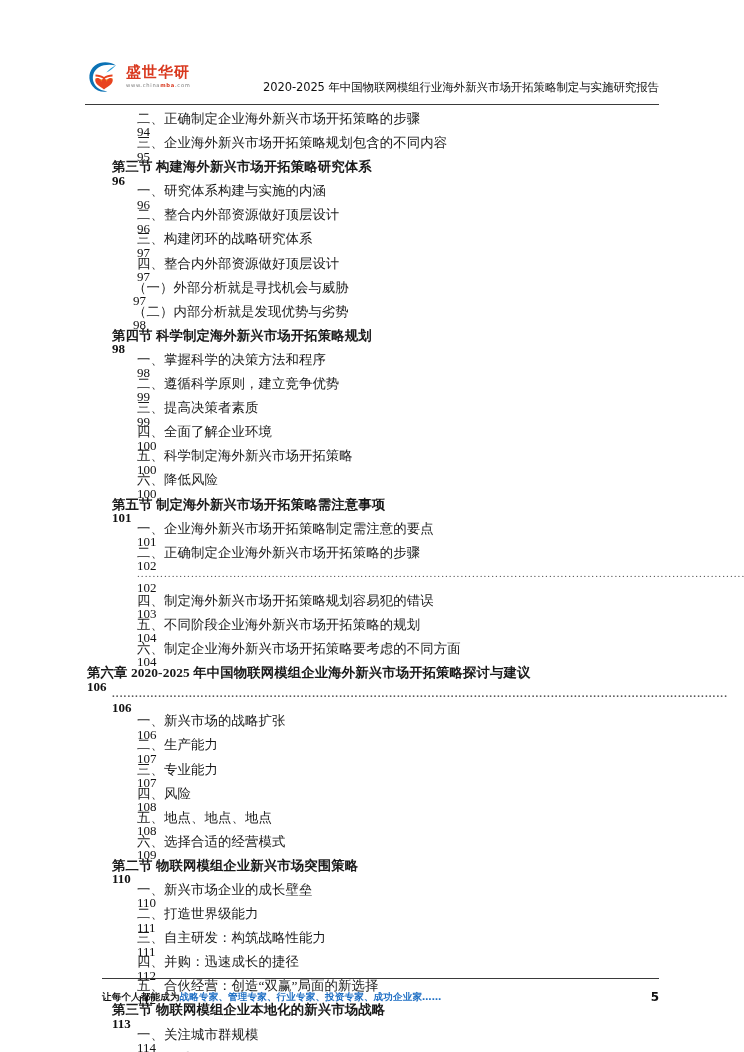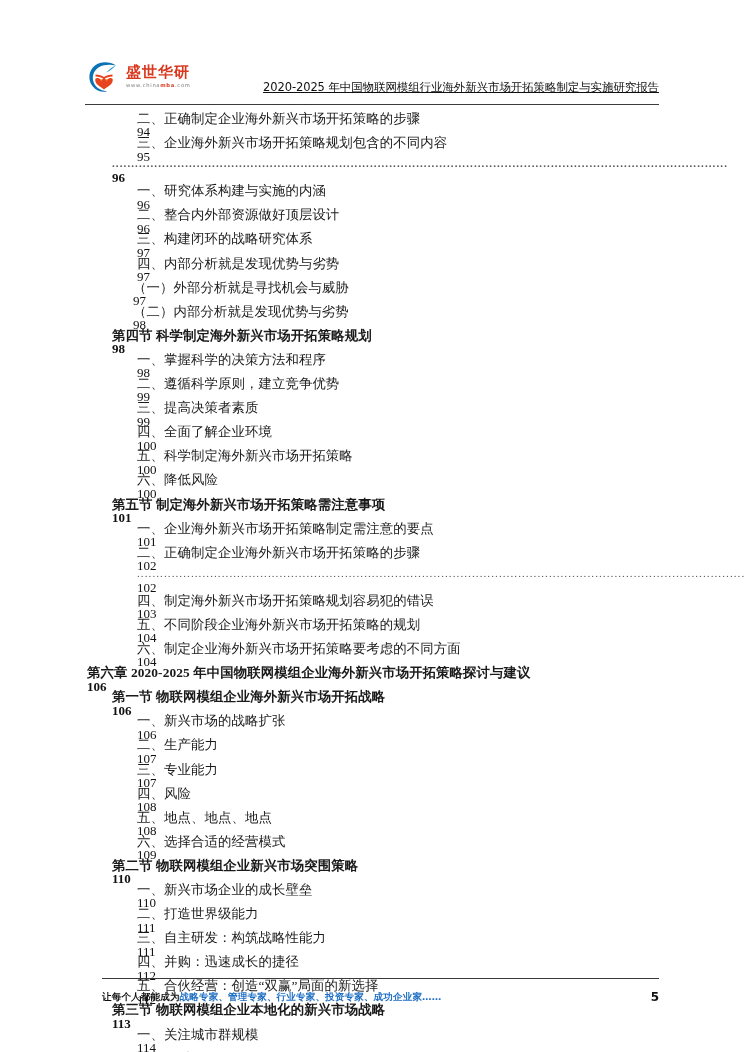--- a/index.html
+++ b/index.html
@@ -70,21 +70,20 @@
 
   .report-title {
     flex: 1 1 auto;
     text-align: right;
     font-family: "DejaVu Sans", "Liberation Sans", sans-serif;
     font-size: 11.5px;
     color: #101010;
     white-space: nowrap;
     padding-bottom: 3px;
     letter-spacing: -0.1px;
-    text-decoration: underline;
   }
   .rule-top {
     border-top: 1.6px solid #3a3a3a;
     margin-top: 6px;
   }
 
   
   .toc {
     padding-top: 7px;
   }
@@ -188,40 +187,41 @@
         <span class="toc-label">二、正确制定企业海外新兴市场开拓策略的步骤</span>
         <span class="toc-dots">................................................................................................................................................................</span>
         <span class="toc-page">94</span>
       </div>
       <div class="toc-row lvl-item">
         <span class="toc-label">三、企业海外新兴市场开拓策略规划包含的不同内容</span>
         <span class="toc-dots">................................................................................................................................................................</span>
         <span class="toc-page">95</span>
       </div>
       <div class="toc-row lvl-section">
+        <span class="toc-label">第三节  构建海外新兴市场开拓策略研究体系</span>
         <span class="toc-dots">................................................................................................................................................................</span>
         <span class="toc-page">96</span>
       </div>
       <div class="toc-row lvl-item">
         <span class="toc-label">一、研究体系构建与实施的内涵</span>
         <span class="toc-dots">................................................................................................................................................................</span>
         <span class="toc-page">96</span>
       </div>
       <div class="toc-row lvl-item">
         <span class="toc-label">二、整合内外部资源做好顶层设计</span>
         <span class="toc-dots">................................................................................................................................................................</span>
         <span class="toc-page">96</span>
       </div>
       <div class="toc-row lvl-item">
         <span class="toc-label">三、构建闭环的战略研究体系</span>
         <span class="toc-dots">................................................................................................................................................................</span>
         <span class="toc-page">97</span>
       </div>
       <div class="toc-row lvl-item">
-        <span class="toc-label">四、内部分析就是发现优势与劣势</span>
+        <span class="toc-label">四、整合内外部资源做好顶层设计</span>
         <span class="toc-dots">................................................................................................................................................................</span>
         <span class="toc-page">97</span>
       </div>
       <div class="toc-row lvl-sub">
         <span class="toc-label">（一）外部分析就是寻找机会与威胁</span>
         <span class="toc-dots">................................................................................................................................................................</span>
         <span class="toc-page">97</span>
       </div>
       <div class="toc-row lvl-sub">
         <span class="toc-label">（二）内部分析就是发现优势与劣势</span>
@@ -296,21 +296,20 @@
         <span class="toc-label">六、制定企业海外新兴市场开拓策略要考虑的不同方面</span>
         <span class="toc-dots">................................................................................................................................................................</span>
         <span class="toc-page">104</span>
       </div>
       <div class="toc-row lvl-chapter">
         <span class="toc-label">第六章 2020-2025 年中国物联网模组企业海外新兴市场开拓策略探讨与建议</span>
         <span class="toc-dots">................................................................................................................................................................</span>
         <span class="toc-page">106</span>
       </div>
       <div class="toc-row lvl-section">
-        <span class="toc-label">第一节  物联网模组企业海外新兴市场开拓战略</span>
         <span class="toc-dots">................................................................................................................................................................</span>
         <span class="toc-page">106</span>
       </div>
       <div class="toc-row lvl-item">
         <span class="toc-label">一、新兴市场的战略扩张</span>
         <span class="toc-dots">................................................................................................................................................................</span>
         <span class="toc-page">106</span>
       </div>
       <div class="toc-row lvl-item">
         <span class="toc-label">二、生产能力</span>

